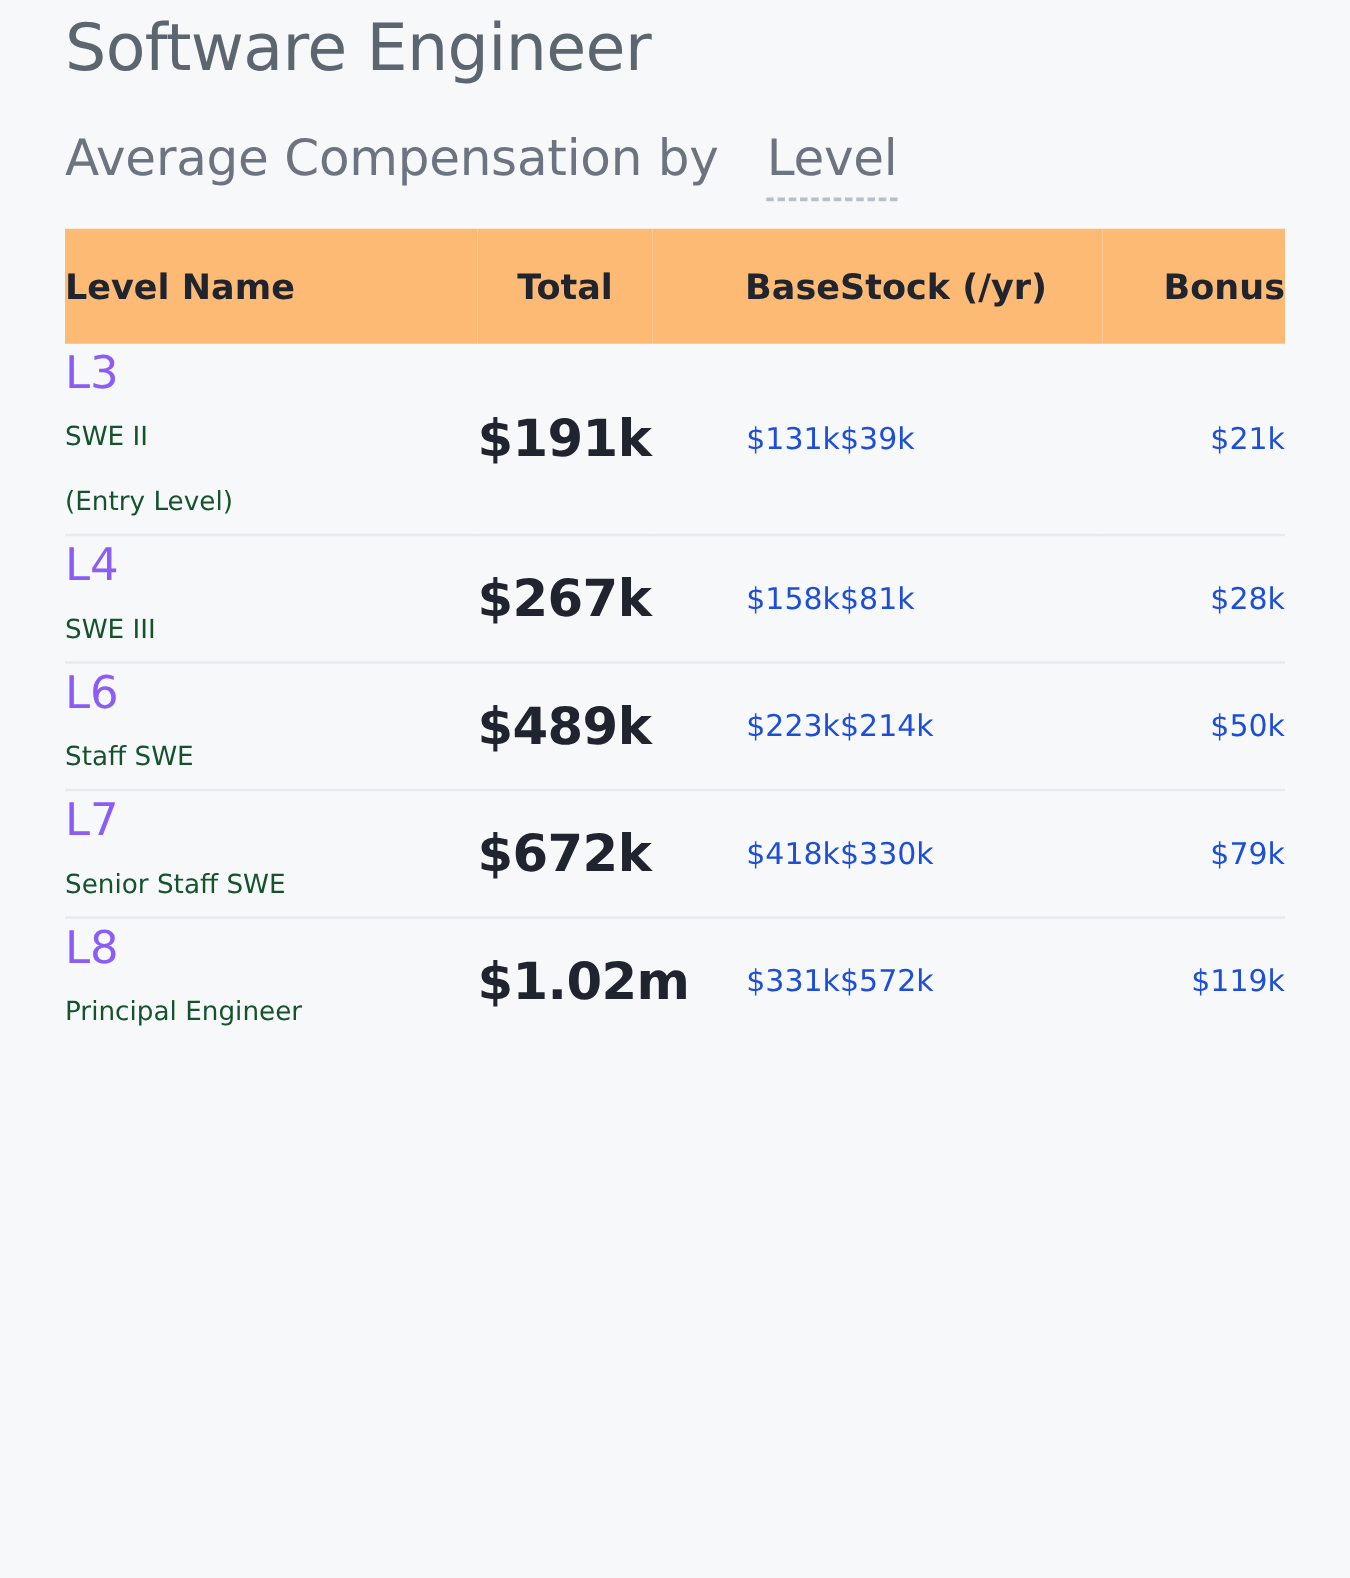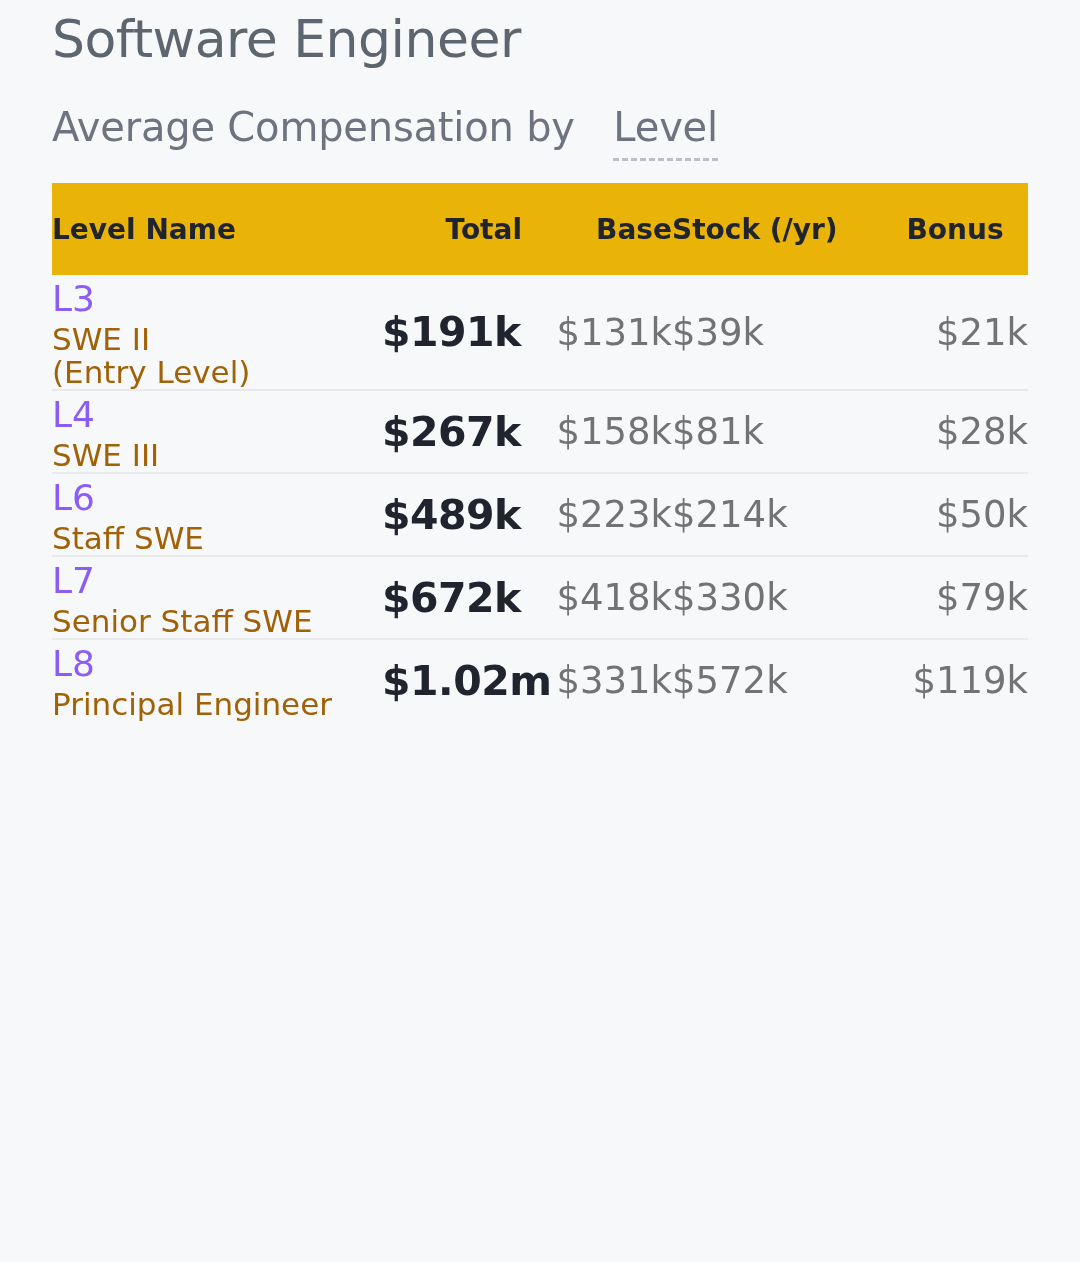--- a/index.html
+++ b/index.html
@@ -52,34 +52,34 @@
 
   
   .comp-table {
     margin-top: 29px;
     width: 976px;
     margin-left: 52px;
     border-collapse: collapse;
     table-layout: fixed;
   }
   .comp-table thead tr {
-    background: #eab308;
+    background: #fdba74;
   }
   .comp-table th {
     font-size: 28px;
     font-weight: 700;
     color: #20242e;
     padding: 30px 0 29px 0;
     white-space: nowrap;
   }
   .th-level    { text-align: left;  padding-left: 18px; width: 330px; }
-  .th-total    { text-align: right; width: 140px; padding-right: 8px; }
+  .th-total    { text-align: center; width: 140px; padding-right: 8px; }
   .th-base     { text-align: right; width: 150px; padding-right: 5px; }
   .th-stock    { text-align: left;  width: 210px; padding-left: 8px; }
-  .th-bonus    { width: 146px; padding-right: 10px; }
+  .th-bonus    { text-align: right; width: 146px; padding-right: 10px; }
 
   .comp-table tbody tr {
     border-bottom: 2px solid #e8eaee;
   }
   .comp-table tbody tr:last-child {
     border-bottom: none;
   }
   .comp-table td {
     vertical-align: middle;
     padding: 0;
@@ -91,23 +91,23 @@
   .level-code {
     display: block;
     font-size: 36px;
     line-height: 48px;
     color: #8b5cf6;
     text-decoration: none;
     cursor: pointer;
   }
   .level-name {
     display: block;
-    font-size: 31px;
-    line-height: 33px;
-    color: #a16207;
+    font-size: 21px;
+    line-height: 52px;
+    color: #14532d;
     white-space: pre-line;
   }
 
   .cell-total {
     text-align: left;
     padding-left: 14px;
   }
   .total-val {
     font-size: 41px;
     font-weight: 700;
@@ -123,22 +123,22 @@
   .cell-stock {
     text-align: left;
     padding-left: 8px;
     margin-top: 40px;
   }
   .cell-bonus {
     text-align: right;
     padding-right: 10px;
   }
   .sub-val {
-    font-size: 37px;
-    color: #737373;
+    font-size: 24px;
+    color: #1d4ed8;
     white-space: nowrap;
   }
 </style>
 </head>
 <body>
 
 <div class="page">
 
   <div class="title-block">
     <h1 class="page-title">Software Engineer</h1>

